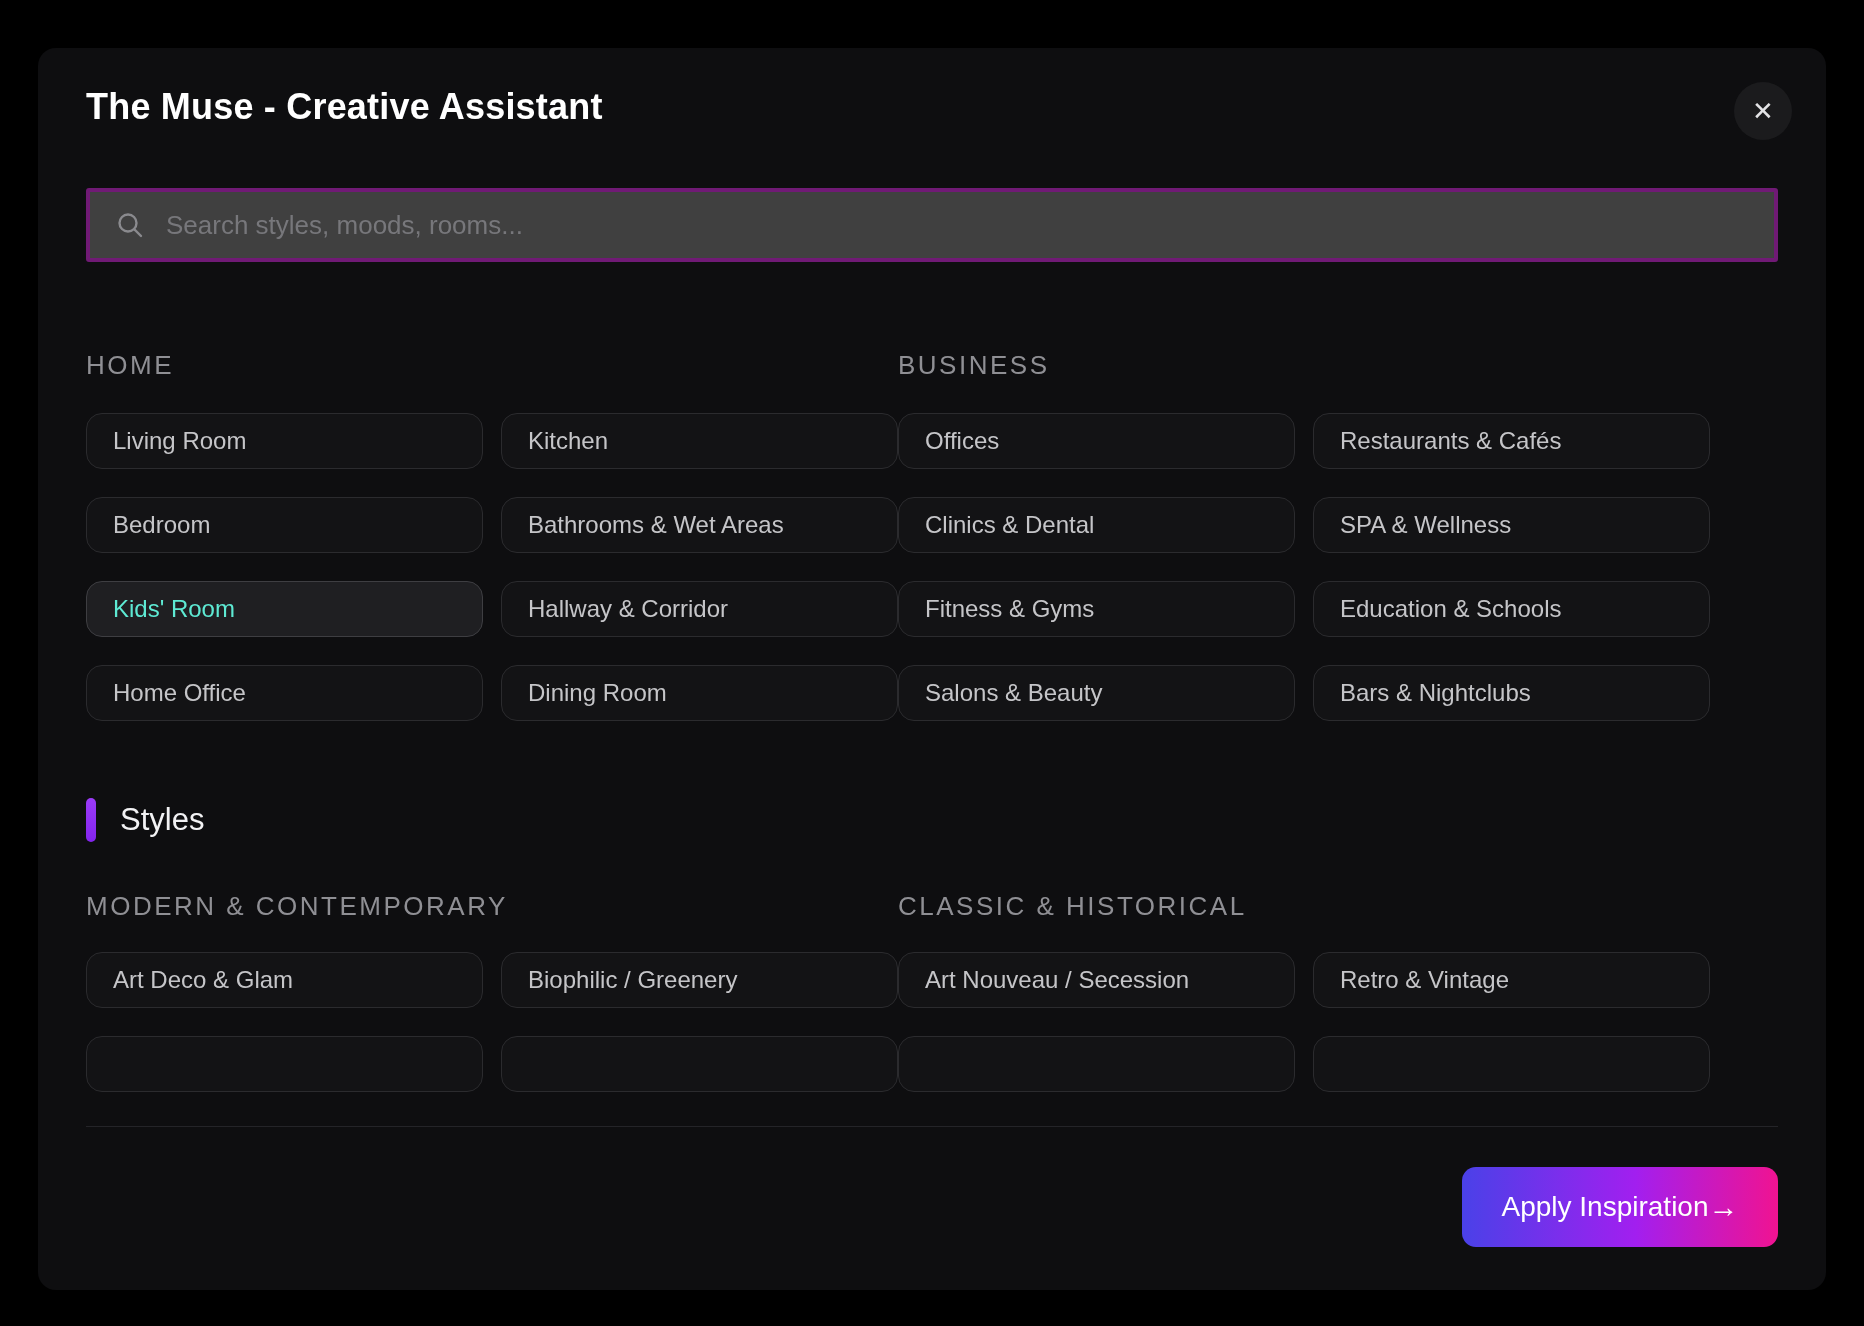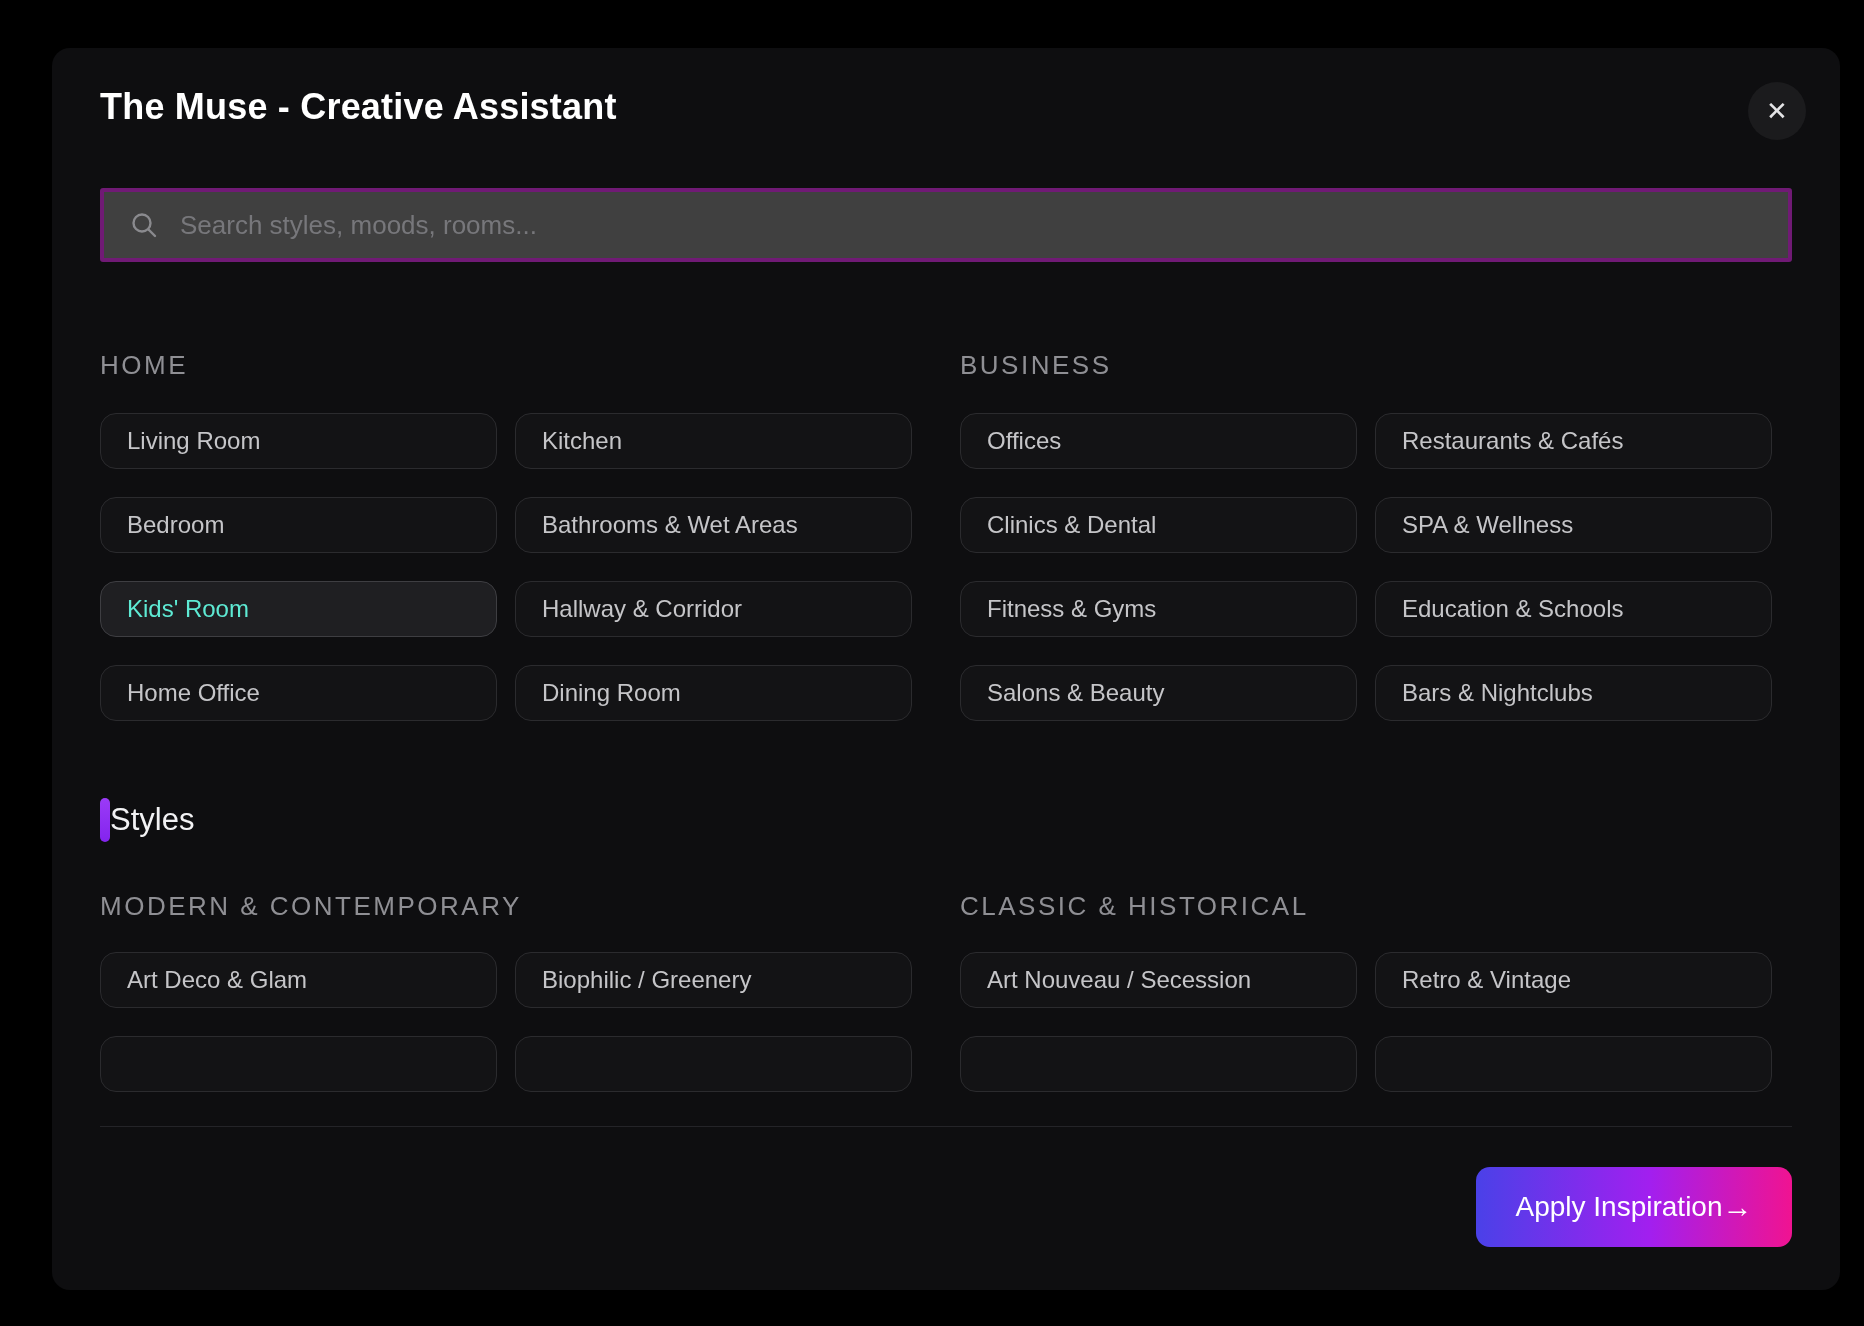--- a/index.html
+++ b/index.html
@@ -1,21 +1,21 @@
 <!DOCTYPE html>
 <html><head>
 <meta charset="utf-8">
 <style>
   * { margin: 0; padding: 0; box-sizing: border-box; }
   html, body { width: 1864px; height: 1326px; background: #000; overflow: hidden; }
   body { font-family: "Liberation Sans", "DejaVu Sans", sans-serif; }
 
   .modal {
     position: absolute;
-    left: 52px; top: 48px;
+    left: 38px; top: 48px;
     width: 1788px; height: 1242px;
     background: #0e0e10;
     border-radius: 18px;
     padding: 0 48px;
     overflow: hidden;
   }
 
   
   .modal-header { position: relative; padding-top: 38px; height: 84px; }
   .modal-title {
@@ -40,21 +40,21 @@
   .search-input {
     flex: 1; background: transparent; border: none; outline: none;
     font-family: "Liberation Sans", "DejaVu Sans", sans-serif;
     font-size: 26px; color: #d6d6d8;
   }
   .search-input::placeholder { color: #77777b; }
 
   
   .modal-body { height: 864px; overflow: hidden; }
 
-  .columns { display: flex; gap: 48px; margin-top: 88px; }
+  .columns { display: flex; margin-top: 88px; }
   .column { width: 812px; flex: 0 0 auto; }
   .section-label {
     font-size: 26px; color: #8f8f94; letter-spacing: 2.5px; font-weight: 400;
   }
   .btn-grid {
     margin-top: 32px;
     display: grid; grid-template-columns: 1fr 1fr;
     column-gap: 18px; row-gap: 28px;
   }
   .cat-btn {
@@ -71,21 +71,21 @@
   
   .styles-heading {
     margin-top: 76px; display: flex; align-items: center; height: 46px;
   }
   .accent-bar {
     width: 10px; height: 44px; border-radius: 6px;
     background: linear-gradient(180deg, #9b3bf7 0%, #8324ee 100%);
     flex: 0 0 auto;
   }
   .styles-heading h2 {
-    font-size: 31px; font-weight: 500; color: #f2f2f4;
+    margin-left: 24px; font-size: 31px; font-weight: 500; color: #f2f2f4;
   }
   .styles-columns { margin-top: 48px; }
   .styles-columns .btn-grid { margin-top: 30px; }
 
   
   .divider { border-top: 1px solid #242428; margin-top: 0; }
   .modal-footer {
     height: 130px; display: flex; justify-content: flex-end; align-items: flex-start;
     padding-top: 40px;
   }

